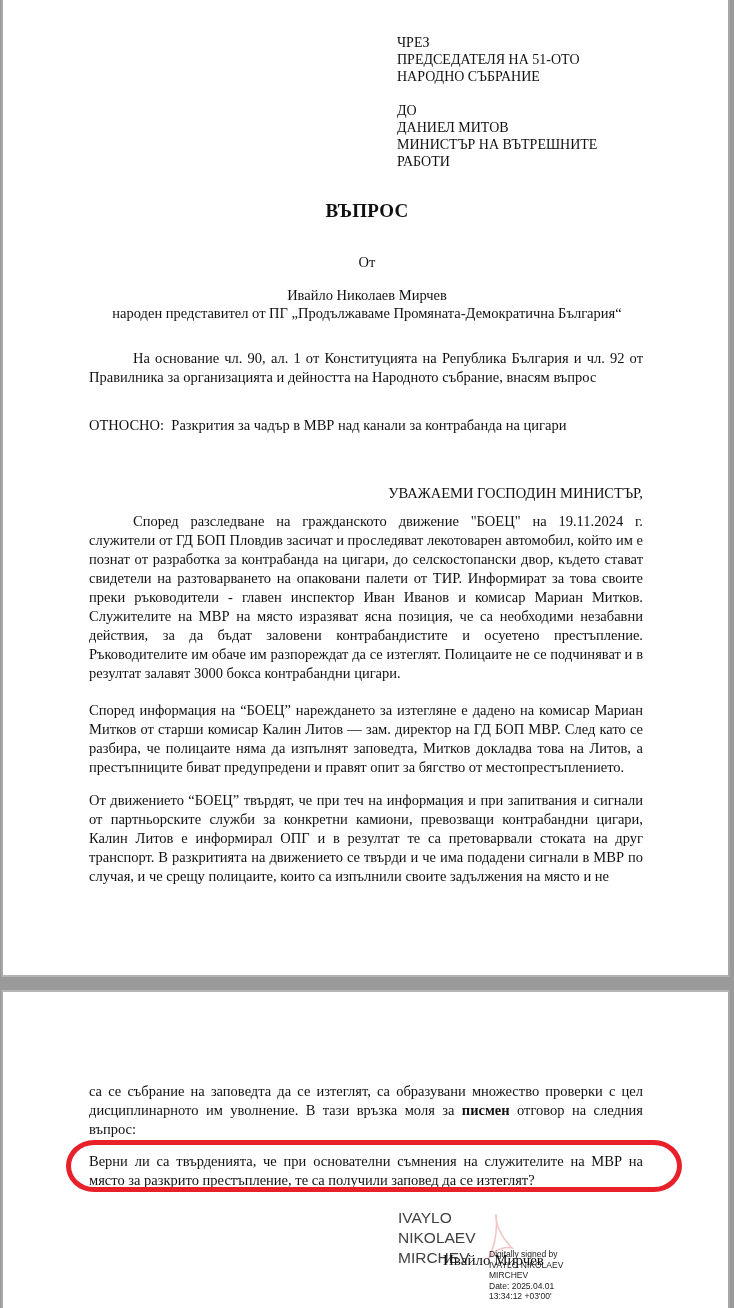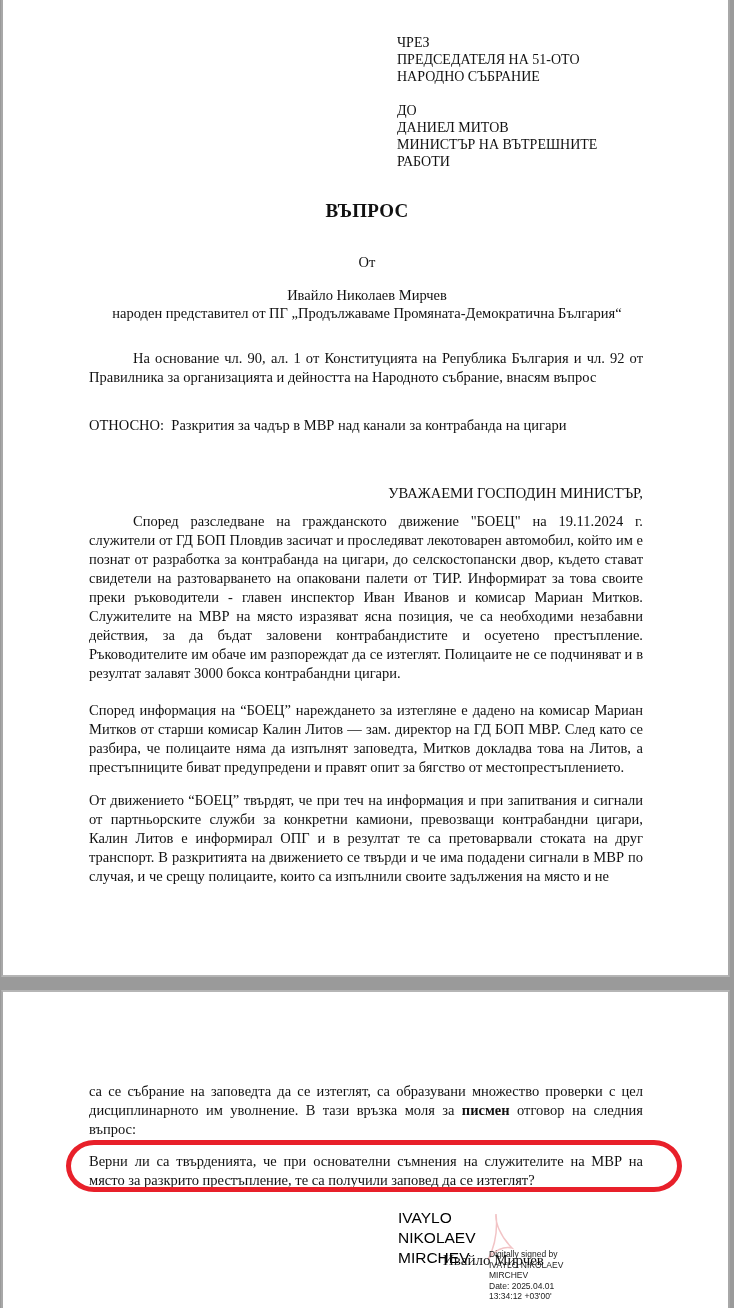--- a/index.html
+++ b/index.html
@@ -98,21 +98,21 @@
       border: 5px solid #e8202a;
       border-radius: 28px / 26px;
       box-sizing: border-box;
     }
     .sig-name {
       left: 398px;
       top: 1208px;
       font-family: "Liberation Sans", "DejaVu Sans", sans-serif;
       font-size: 15.5px;
       line-height: 20px;
-      color: #000000;
+      color: #404040;
     }
     .sig-name div { white-space: nowrap; }
     .sig-mark {
       left: 482px;
       top: 1208px;
       width: 34px;
       height: 56px;
     }
     .sig-details {
       left: 489px;

